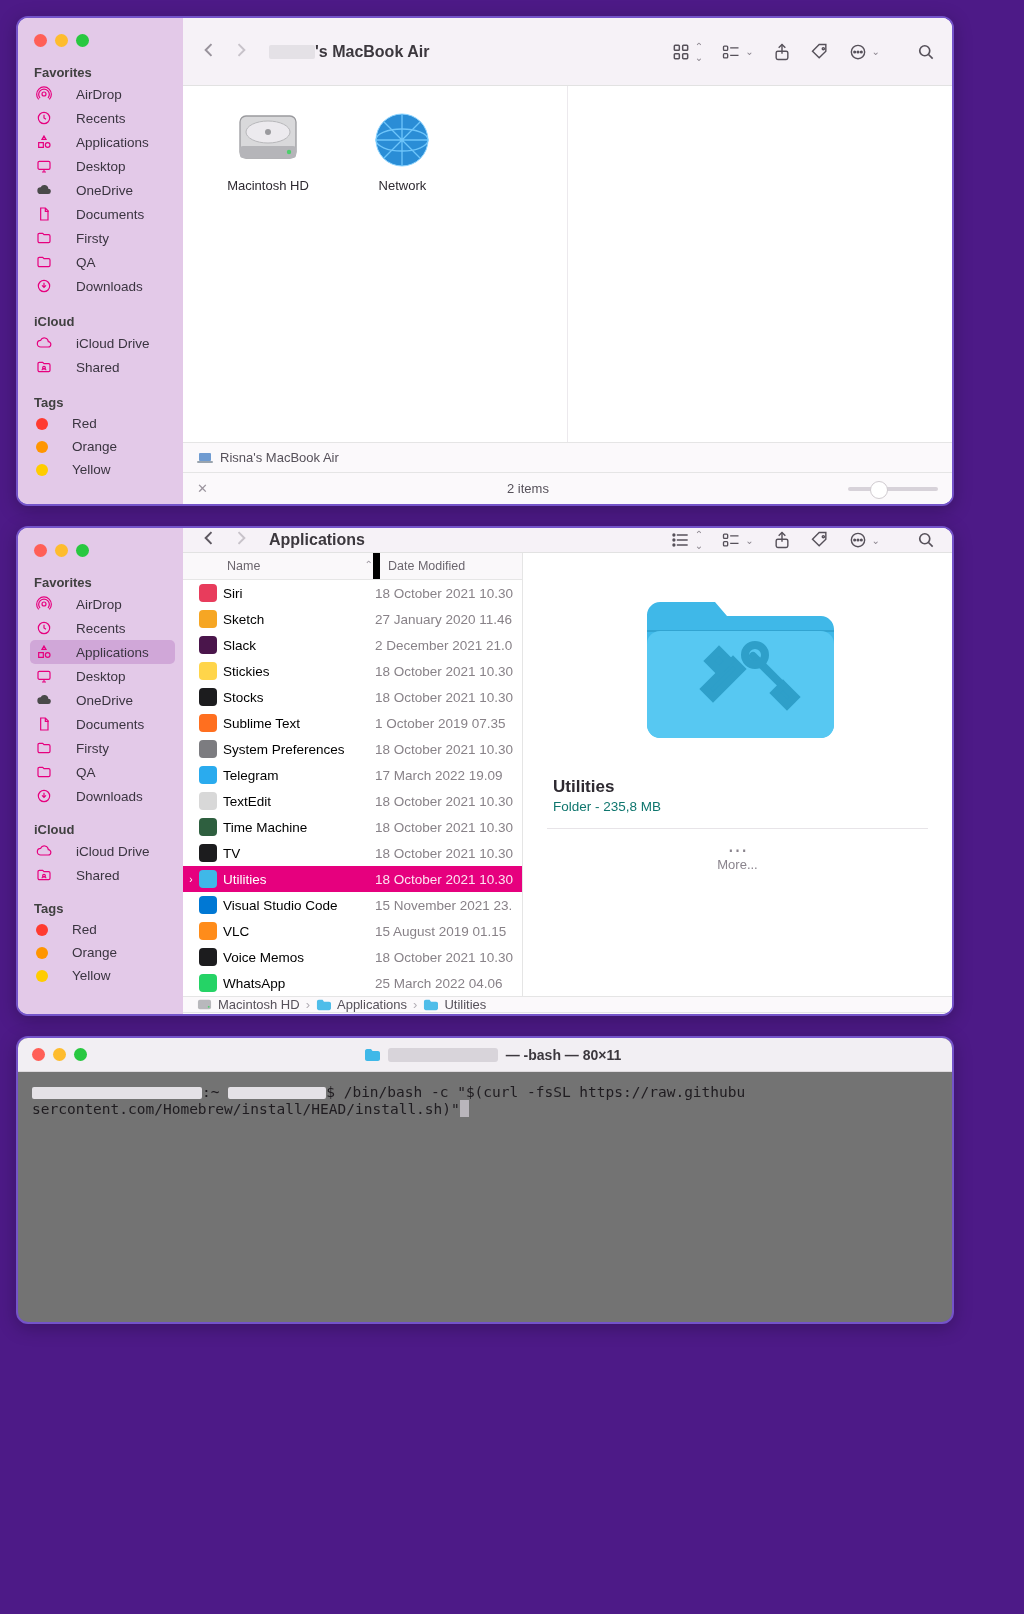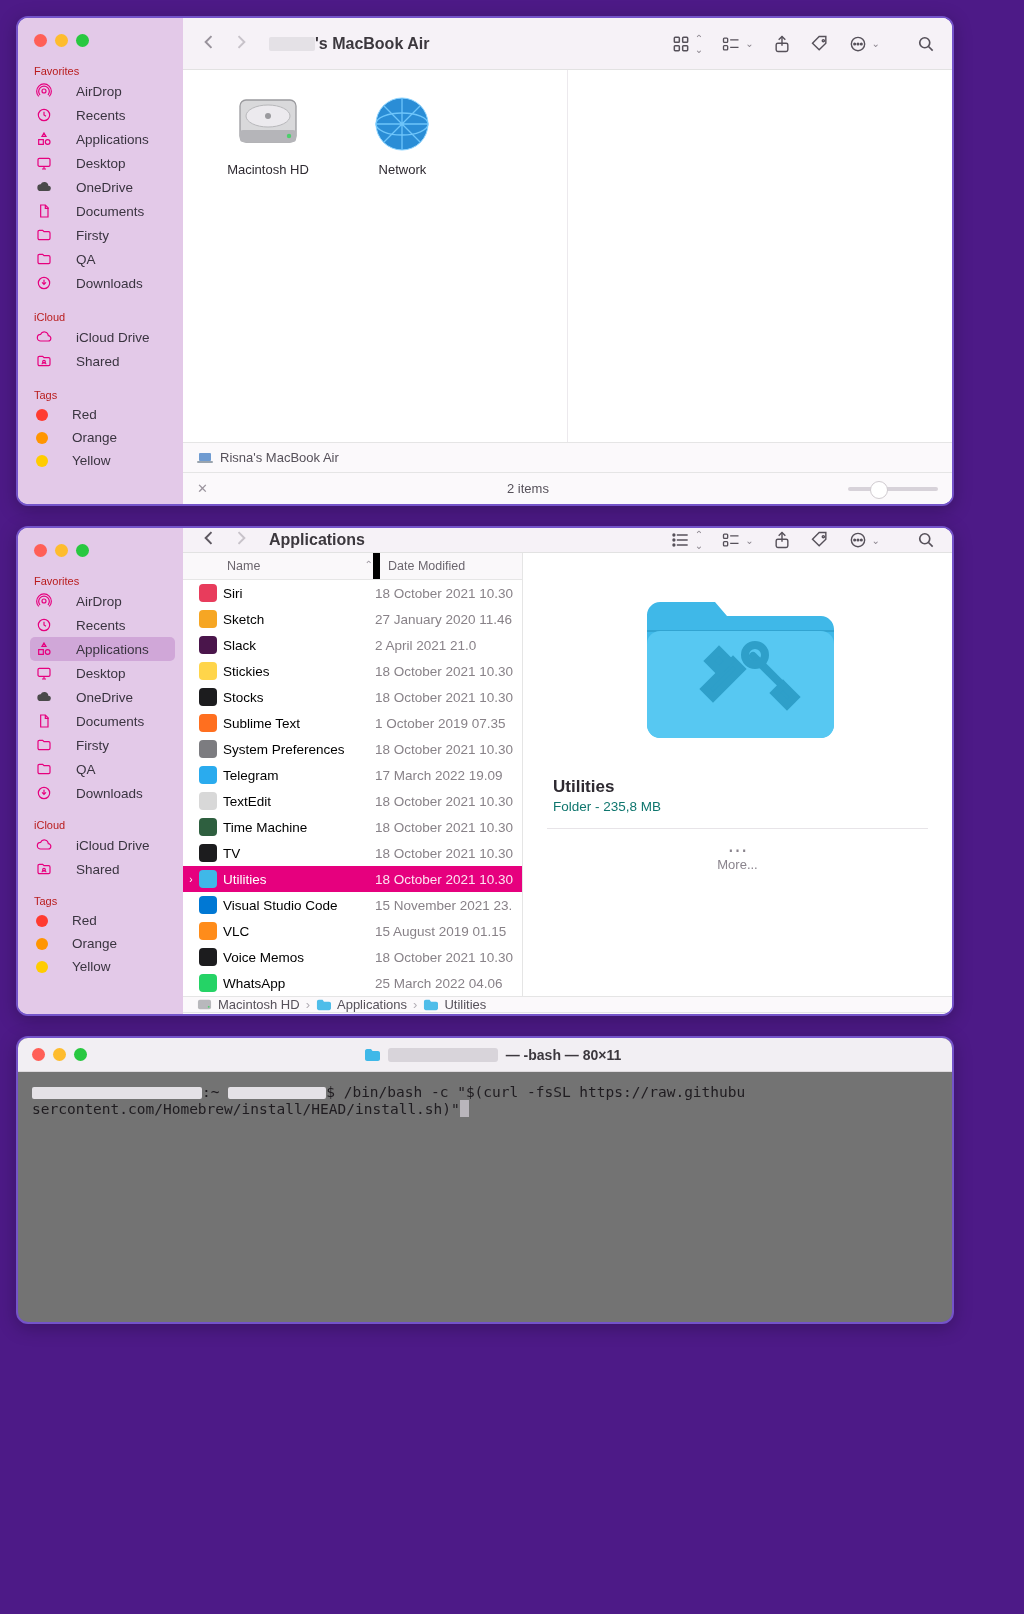--- a/index.html
+++ b/index.html
@@ -7,28 +7,28 @@
   .screenshot-stack { display:flex; flex-direction:column; gap:20px; padding:16px 70px 24px 16px; }
   .window { background:#fff; border-radius:12px; overflow:hidden; box-shadow:0 4px 18px rgba(0,0,0,.25); border:2px solid #7454c9; }
   
   .traffic { display:flex; gap:8px; align-items:center; }
   .traffic span { width:13px; height:13px; border-radius:50%; display:block; }
   .tl-red{background:#ff5f57;} .tl-yel{background:#febc2e;} .tl-grn{background:#28c840;}
   
   .finder { display:flex; height:490px; }
   .sidebar { width:165px; background:#e3c9e8; padding:10px 8px 0 12px; font-size:13.5px; overflow:hidden; }
   .sidebar .traffic { padding:6px 0 14px 4px; }
-  .side-section { font-size:11px; color:#b91c1c; font-weight:400; padding:4px 4px 2px; }
+  .side-section { font-size:13px; color:#404040; font-weight:700; padding:4px 4px 2px; }
   .side-item { display:flex; align-items:center; gap:24px; padding:4px 6px; border-radius:5px; color:#3a3440; cursor:default; }
   .side-item.selected { background:#d0a7d8; }
   .side-icon { width:16px; height:16px; flex-shrink:0; display:flex; align-items:center; justify-content:center; }
   .side-icon svg { width:16px; height:16px; }
   .tag-dot { width:12px; height:12px; border-radius:50%; }
   .main { flex:1; display:flex; flex-direction:column; background:#fff; }
-  .toolbar { height:52px; display:flex; align-items:center; padding:0 16px; gap:18px; border-bottom:1px solid #e2e2e2; background:#f6f2f7; }
+  .toolbar { height:68px; display:flex; align-items:center; padding:0 16px; gap:18px; border-bottom:1px solid #e2e2e2; background:#f6f2f7; }
   .tb-nav { display:flex; gap:12px; color:#9a949d; }
   .tb-title { font-size:16px; font-weight:600; color:#3c383e; margin-right:auto; }
   .tb-icon { color:#5f5a62; display:flex; align-items:center; gap:2px; }
   .tb-icon svg { width:20px; height:20px; }
   .chev-mini { font-size:10px; color:#8b858e; margin-left:2px; }
   
   .w1-body { flex:1; display:flex; }
   .iconview { flex:1; padding:24px 20px; position:relative; }
   .iconview::after { content:""; position:absolute; top:0; right:50%; bottom:0; border-right:1px solid #ece9ed; }
   .fitem { display:inline-flex; flex-direction:column; align-items:center; width:130px; gap:8px; font-size:13px; color:#2e2a31; vertical-align:top; }
@@ -508,21 +508,21 @@
               <div class="row">
                 <span class="disc"></span>
     <span class="ric" style="background:#f6a623"></span>
     <span class="rname">Sketch</span>
     <span class="rdate">27 January 2020 11.46</span>
               </div>
               <div class="row">
                 <span class="disc"></span>
     <span class="ric" style="background:#4a154b"></span>
     <span class="rname">Slack</span>
-    <span class="rdate">2 April 2021 21.0</span>
+    <span class="rdate">2 December 2021 21.0</span>
               </div>
               <div class="row">
                 <span class="disc"></span>
     <span class="ric" style="background:#ffd54a"></span>
     <span class="rname">Stickies</span>
     <span class="rdate">18 October 2021 10.30</span>
               </div>
               <div class="row">
                 <span class="disc"></span>
     <span class="ric" style="background:#1c1c1e"></span>

